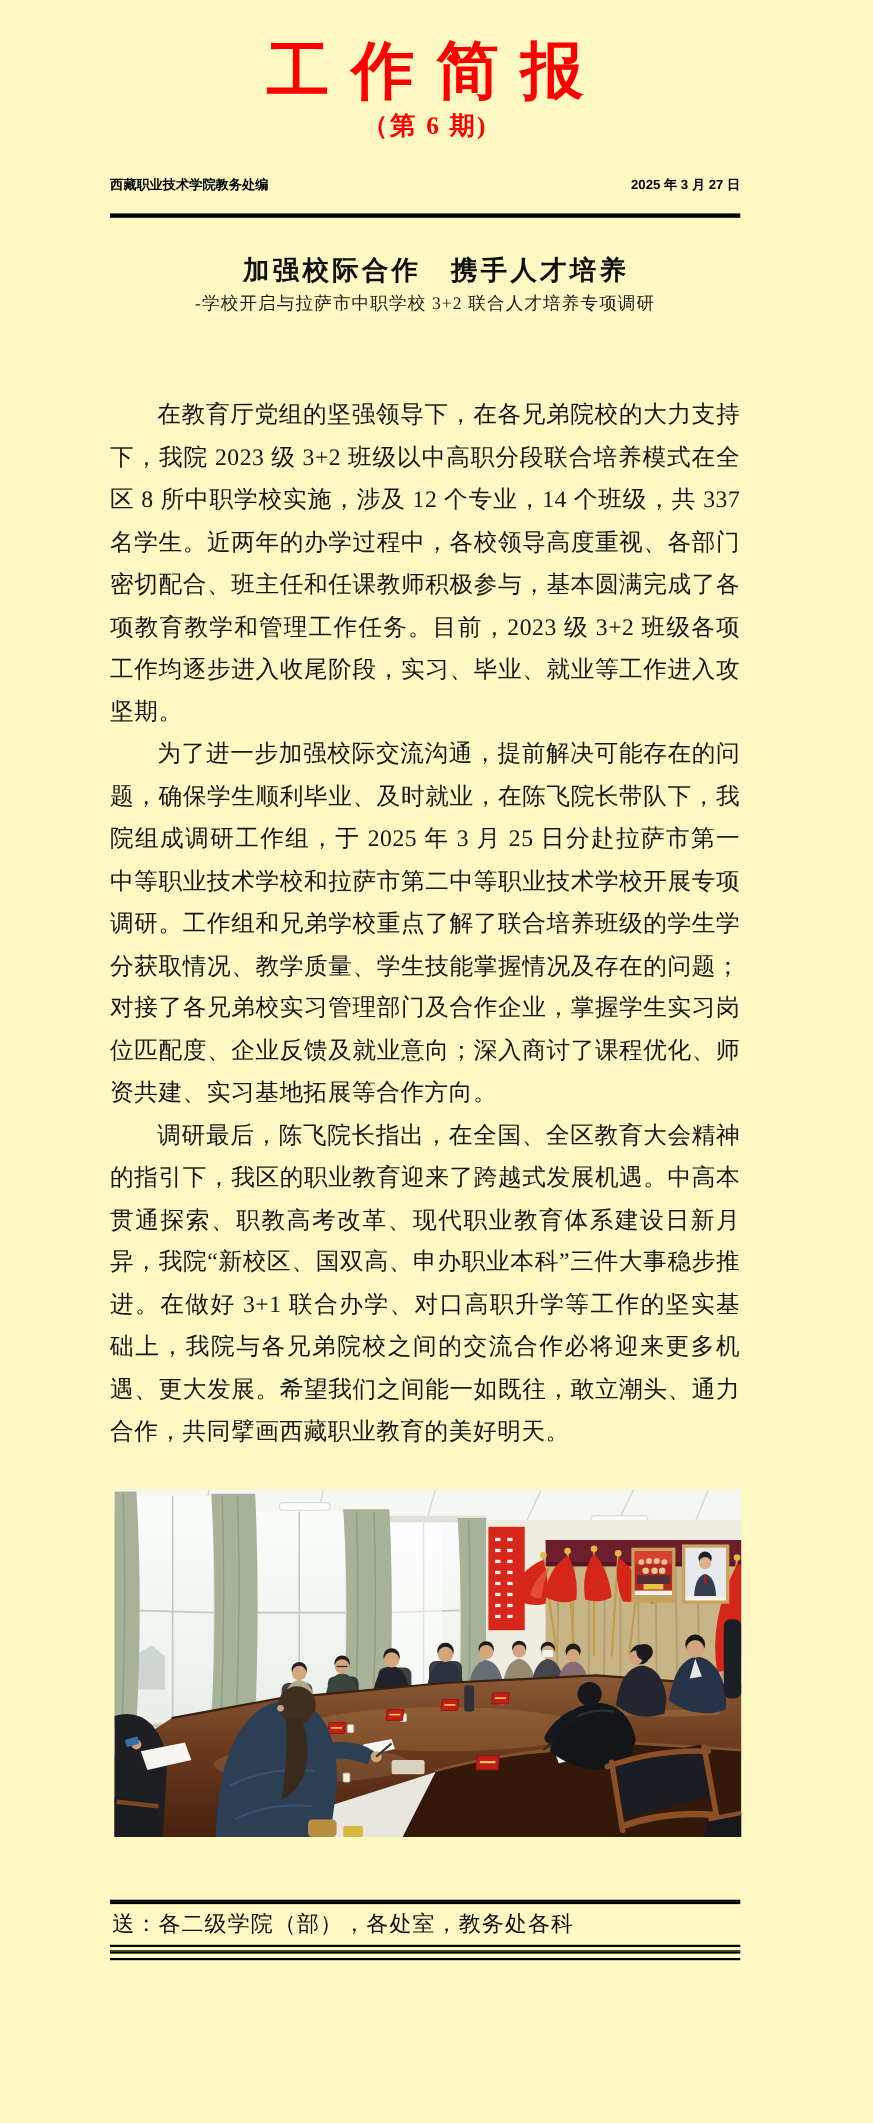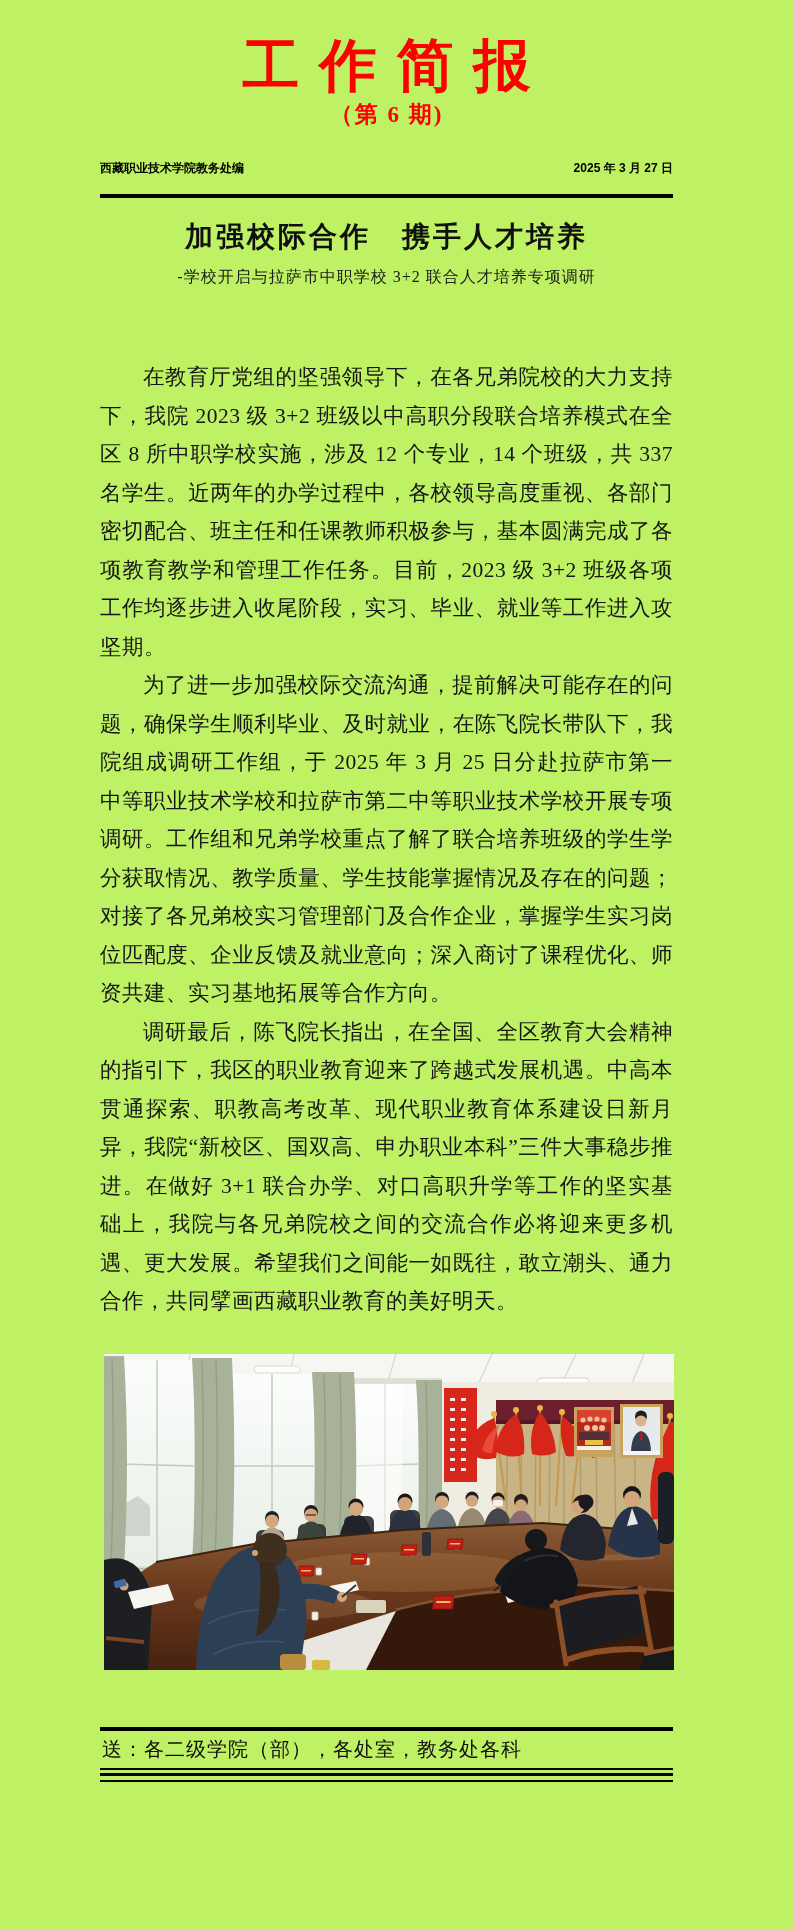--- a/index.html
+++ b/index.html
@@ -1,33 +1,33 @@
 <!DOCTYPE html>
 <html><head>
 <meta charset="utf-8">
 <style>
   html,body{margin:0;padding:0;background:#ffffff;}
-  .sheet{position:relative;width:794px;height:1930px;background:#bef264;overflow:hidden;
+  .sheet{position:relative;width:794px;height:1930px;background:#fef9c3;overflow:hidden;
          font-family:"Liberation Serif",serif;color:#141414;}
   .content{position:absolute;left:100px;top:0;width:573px;height:100%;}
 
   .mast-title{position:absolute;top:36px;left:0;width:100%;text-align:center;margin:0;
 . 
               font-family:"Liberation Sans",sans-serif;font-weight:bold;
               font-size:57px;line-height:60px;color:#fe0000;}
   .mast-title span{letter-spacing:20px;margin-right:-20px;}
   .issue{position:absolute;top:102px;left:0;width:100%;text-align:center;margin:0;
          font-weight:bold;font-size:23px;line-height:26px;color:#fe0000;letter-spacing:2px;}
   .pub-row{position:absolute;top:160px;left:0;width:100%;display:flex;
            justify-content:space-between;align-items:flex-start;
            font-family:"Liberation Sans",sans-serif;font-weight:bold;font-size:12px;color:#000;}
   .rule-thick{position:absolute;top:194px;left:0;width:100%;height:4px;background:#000;}
 
-  .article-title{position:absolute;top:220px;left:0;width:100%;text-align:center;margin:0;
-                 font-weight:bold;font-size:28px;line-height:34px;color:#101010;letter-spacing:3px;}
+  .article-title{position:absolute;top:220px;left:0;width:100%;text-align:center;margin:10px;
+                 font-weight:bold;font-size:24px;line-height:34px;color:#101010;letter-spacing:3px;}
   .article-subtitle{position:absolute;top:264px;left:0;width:100%;text-align:center;margin:0;
                     font-weight:normal;font-size:16px;line-height:26px;color:#1a1a1a;letter-spacing:1px;}
 
   .body-text{position:absolute;top:318px;left:0;width:100%;
              font-size:21.5px;line-height:38.5px;letter-spacing:0.5px;
              text-align:justify;text-justify:inter-character;color:#161616;margin-top:40px;}
   .body-text p{margin:0;text-indent:2em;}
 
   .photo{position:absolute;top:1354px;left:4px;width:570px;height:316px;margin:0;}
   .photo svg{display:block;}

